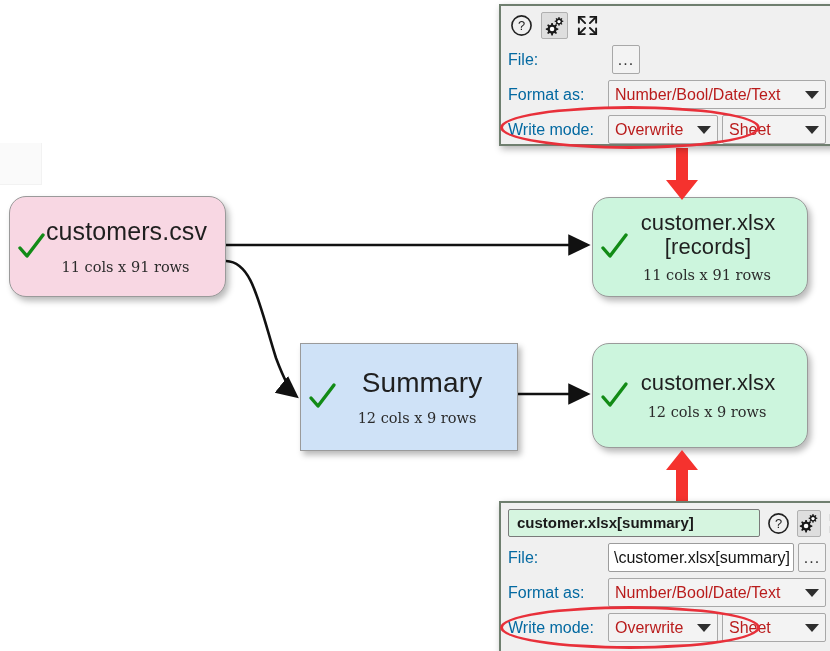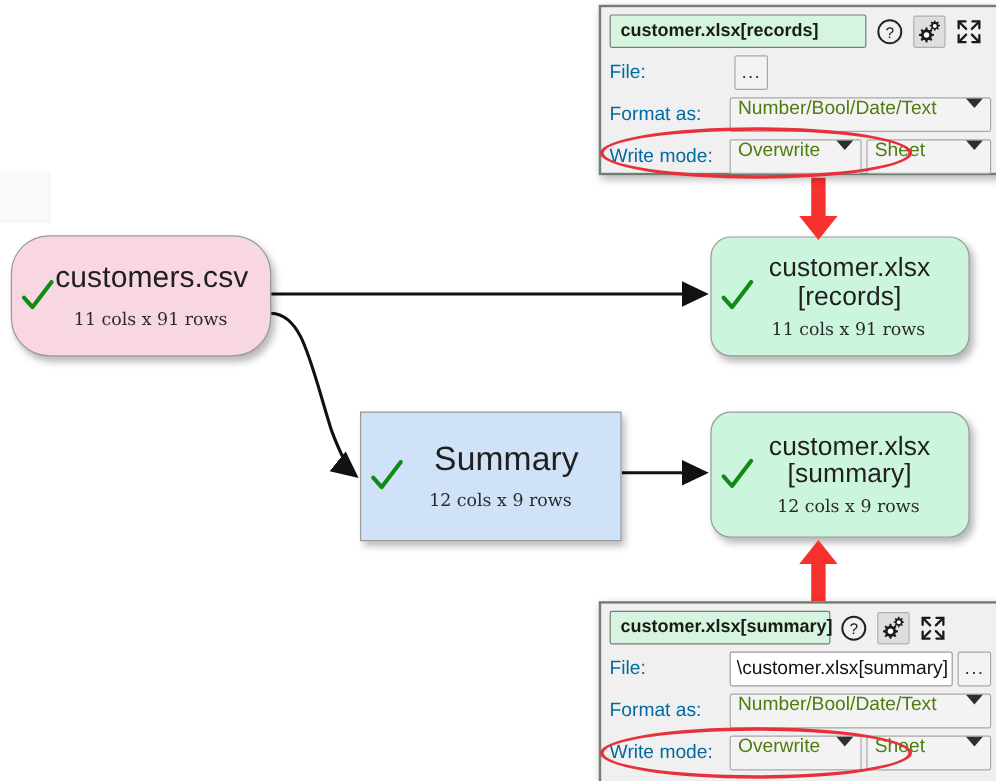--- a/index.html
+++ b/index.html
@@ -17,21 +17,21 @@
 
   
   .node{position:absolute;box-sizing:border-box;border:1px solid #9a9a9a;
         box-shadow:3px 4px 6px rgba(0,0,0,0.28);
         display:flex;flex-direction:column;align-items:center;justify-content:center;}
   .node .title{color:#1f1f1f;text-align:center;line-height:1.05;letter-spacing:.1px;}
   .node .sub{color:#2b2b2b;font-family:"DejaVu Serif", serif;font-size:14.5px;}
   .node .check{position:absolute;left:6px;top:50%;transform:translateY(-50%);
                width:30px;height:30px;}
 
-  #node-customers{left:9px;top:196px;width:217px;height:101px;border-radius:32px;background:#f8d7e3;}
+  #node-customers{left:9px;top:196px;width:217px;height:101px;border-radius:17px;background:#f8d7e3;}
   #node-customers .title{font-size:25px;margin-bottom:14px;margin-left:18px;}
   #node-customers .sub{margin-left:16px;}
 
   #node-records{left:592px;top:197px;width:216px;height:100px;border-radius:17px;background:#ccf5dd;}
   #node-records .title{font-size:22px;margin-bottom:9px;margin-left:16px;}
   #node-records .sub{margin-left:14px;}
 
   #node-summary{left:300px;top:343px;width:218px;height:108px;border-radius:0;background:#cfe2f7;}
   #node-summary .title{font-size:28px;margin-bottom:13px;margin-left:26px;}
   #node-summary .sub{margin-left:16px;}
@@ -55,21 +55,21 @@
       background:#f3f3f3;border-radius:2px;display:flex;align-items:center;justify-content:center;}
   .iconbtn.flat{border-color:transparent;background:transparent;}
   .iconbtn.sel{background:#dedede;border-color:#b0b0b0;}
 
   .row{display:flex;align-items:center;margin-top:6px;height:29px;}
   .row .lbl{width:100px;flex:0 0 auto;font-size:16px;color:#0369a1;}
   .fld{box-sizing:border-box;height:29px;line-height:27px;background:#ffffff;
        border:1px solid #9c9c9c;border-radius:2px;padding:0 5px;font-size:16px;color:#141414;
        white-space:nowrap;overflow:hidden;}
   .combo{box-sizing:border-box;height:29px;background:#f3f3f3;border:1px solid #a8a8a8;border-radius:2px;
-         display:flex;padding:0 6px;font-size:16px;color:#4d7c0f;white-space:nowrap;}
+         display:flex;align-items:center;padding:0 6px;font-size:16px;color:#b91c1c;white-space:nowrap;}
   .combo .cval{flex:1 1 auto;overflow:hidden;}
   .caret{width:0;height:0;border-left:7px solid transparent;border-right:7px solid transparent;
          border-top:8px solid #2e2e2e;margin-left:8px;flex:0 0 auto;}
   .dots{box-sizing:border-box;height:29px;width:28px;background:#f3f3f3;border:1px solid #a8a8a8;
         border-radius:2px;display:flex;align-items:center;justify-content:center;font-size:16px;
         color:#333;letter-spacing:1px;}
 
   #panel-top{left:499px;top:4px;width:336px;height:142px;}
   #panel-bottom{left:499px;top:501px;width:336px;height:152px;}
 
@@ -124,35 +124,33 @@
     <div class="title">Summary</div>
     <div class="sub">12 cols x 9 rows</div>
   </div>
 
   <div class="node" id="node-xsummary">
     <svg class="check" viewBox="0 0 30 30">
       <path d="M4 16 L11 24 L27 3" stroke="#128b16" stroke-width="3.4" fill="none" stroke-linecap="round" stroke-linejoin="round"></path>
     </svg>
     <div class="title">
       <div>customer.xlsx</div>
-      <div>[summary]</div>
     </div>
     <div class="sub">12 cols x 9 rows</div>
   </div>
 
   <svg class="redarrow" style="left:660px;top:148px;width:44px;height:54px;" viewBox="0 0 44 54">
     <path d="M16,0 L28,0 L28,32 L38,32 L22,52 L6,32 L16,32 Z" fill="#f5322e"></path>
   </svg>
   <svg class="redarrow" style="left:660px;top:448px;width:44px;height:54px;" viewBox="0 0 44 54">
     <path d="M22,2 L38,22 L28,22 L28,54 L16,54 L16,22 L6,22 Z" fill="#f5322e"></path>
   </svg>
 
   <div class="panel" id="panel-top">
     <div class="panel-head">
-      <div class="panel-title" style="width:214px;">customer.xlsx[records]</div>
       <div class="iconbtn flat">
         <svg viewBox="0 0 24 24" width="23" height="23">
             <circle cx="12" cy="12" r="10" fill="none" stroke="#222" stroke-width="1.7"></circle>
             <text x="12" y="17" font-size="13.5" text-anchor="middle" fill="#222" font-family="Liberation Sans, sans-serif">?</text>
           </svg>
       </div>
       <div class="iconbtn sel">
         <svg viewBox="0 0 24 24" width="22" height="22">
           <g fill="#1a1a1a">
             <path d="M15.8 2.2l1.1 .0 .25 1.35 1.0 .42 1.15-.78 .78 .78-.78 1.15 .42 1.0 1.35 .25 0 1.1-1.35 .25-.42 1.0 .78 1.15-.78 .78-1.15-.78-1.0 .42-.25 1.35-1.1 0-.25-1.35-1.0-.42-1.15 .78-.78-.78 .78-1.15-.42-1.0-1.35-.25 0-1.1 1.35-.25 .42-1.0-.78-1.15 .78-.78 1.15 .78 1.0-.42z"></path>
@@ -197,21 +195,21 @@
       </div>
       <div class="combo" style="width:104px;margin-left:4px;">
         <span class="cval">Sheet</span>
         <span class="caret"></span>
       </div>
     </div>
   </div>
 
   <div class="panel" id="panel-bottom">
     <div class="panel-head">
-      <div class="panel-title" style="width:184px;">customer.xlsx[summary]</div>
+      <div class="panel-title" style="width:252px;">customer.xlsx[summary]</div>
       <div class="iconbtn flat">
         <svg viewBox="0 0 24 24" width="23" height="23">
             <circle cx="12" cy="12" r="10" fill="none" stroke="#222" stroke-width="1.7"></circle>
             <text x="12" y="17" font-size="13.5" text-anchor="middle" fill="#222" font-family="Liberation Sans, sans-serif">?</text>
           </svg>
       </div>
       <div class="iconbtn sel">
         <svg viewBox="0 0 24 24" width="22" height="22">
           <g fill="#1a1a1a">
             <path d="M15.8 2.2l1.1 .0 .25 1.35 1.0 .42 1.15-.78 .78 .78-.78 1.15 .42 1.0 1.35 .25 0 1.1-1.35 .25-.42 1.0 .78 1.15-.78 .78-1.15-.78-1.0 .42-.25 1.35-1.1 0-.25-1.35-1.0-.42-1.15 .78-.78-.78 .78-1.15-.42-1.0-1.35-.25 0-1.1 1.35-.25 .42-1.0-.78-1.15 .78-.78 1.15 .78 1.0-.42z"></path>

